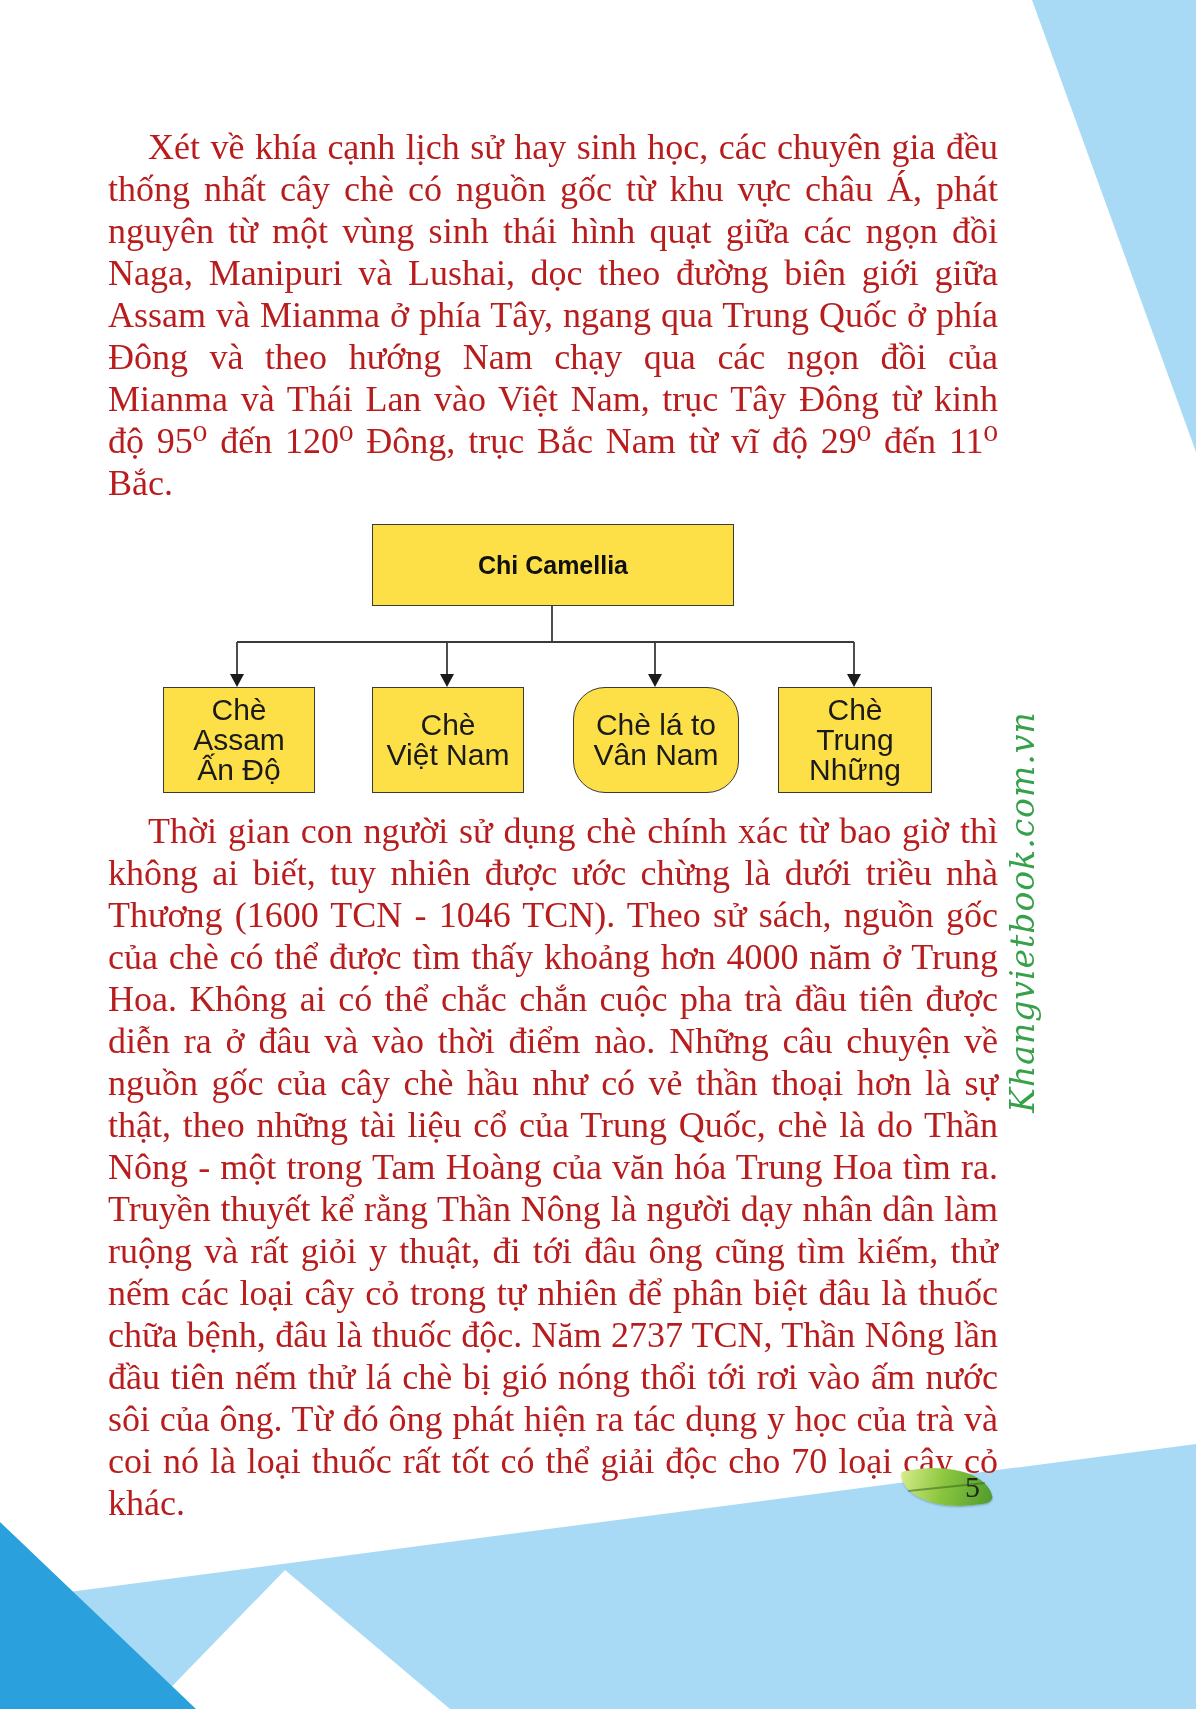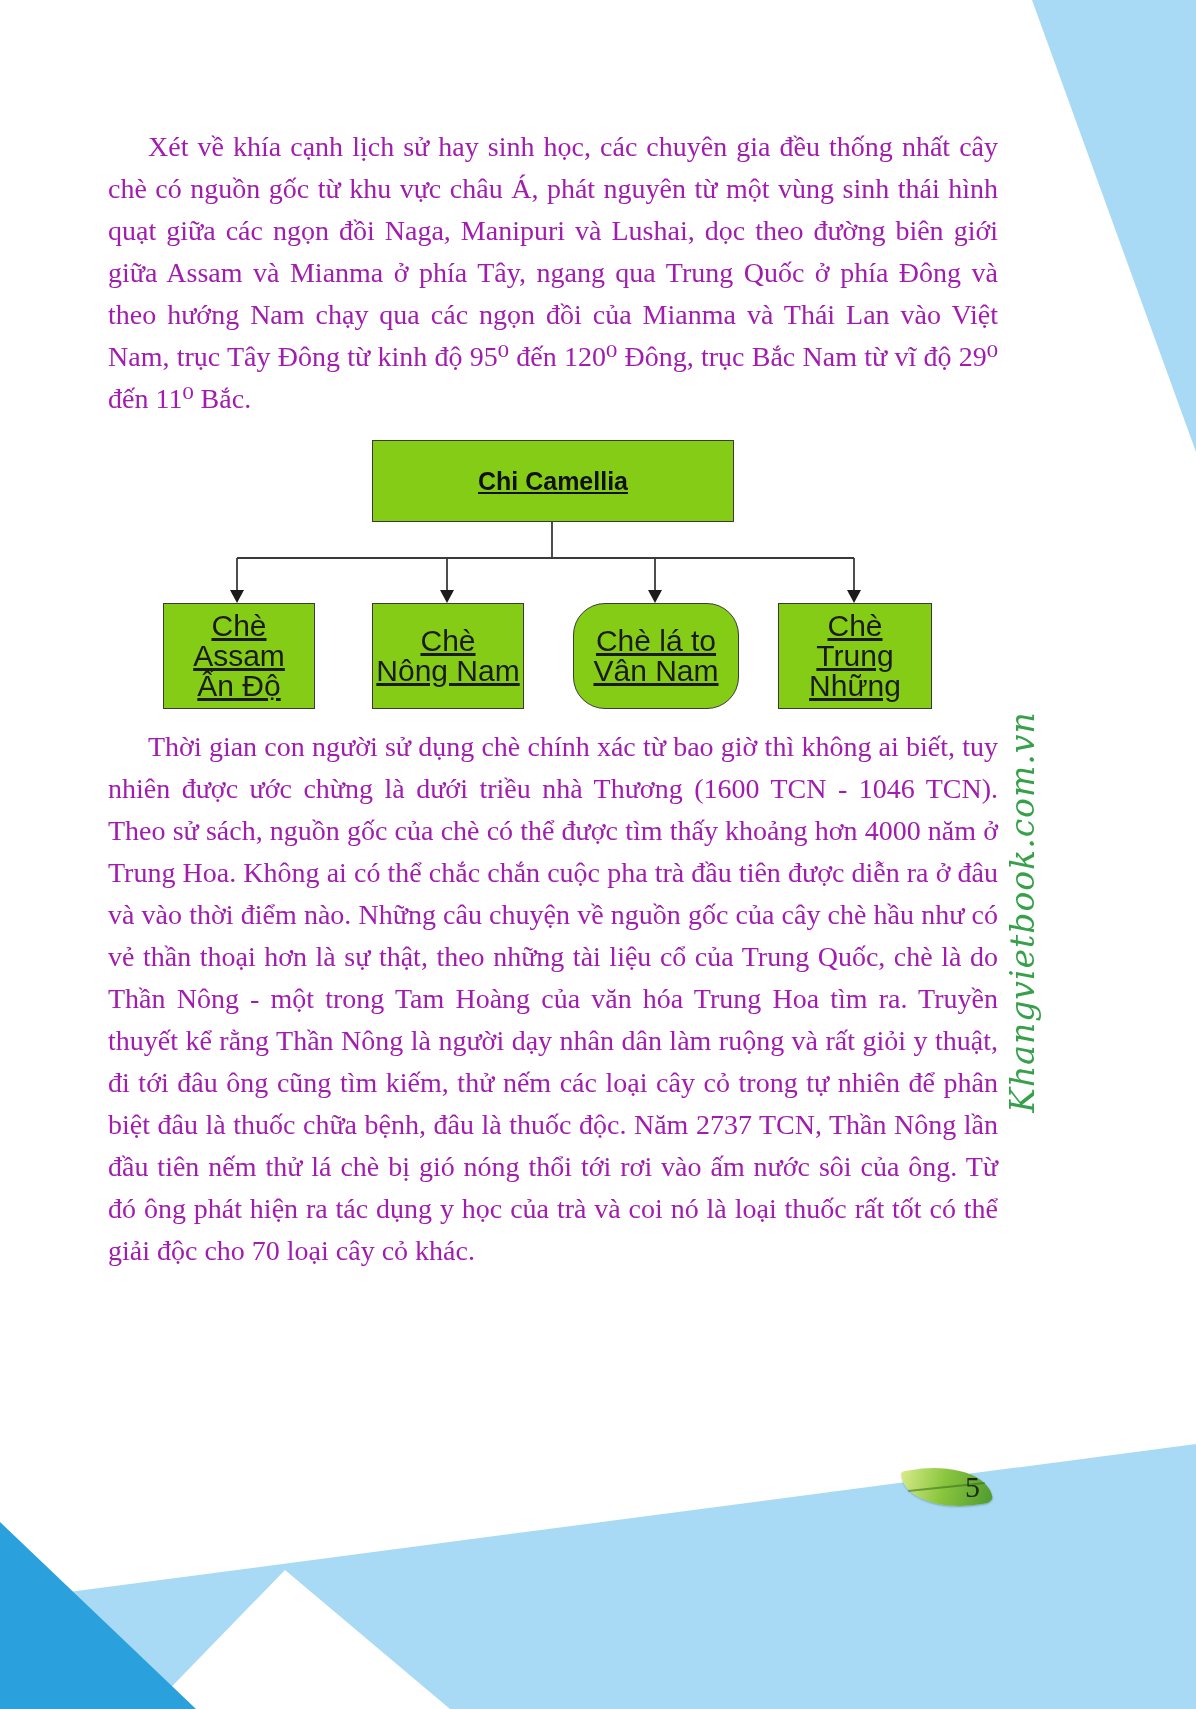--- a/index.html
+++ b/index.html
@@ -17,40 +17,39 @@
   }
   .heading{
     margin:0 0 16px 0;
     font-size:30px;font-weight:bold;
     color:#232e8c;
     font-family:"Liberation Serif","DejaVu Serif",serif;
   }
   .heading .num{margin-right:22px;}
   .para{
     margin:0;
-    font-size:28px;line-height:42px;
-    color:#a21caf;
+    font-size:36px;line-height:42px;
+    color:#b91c1c;
     text-align:justify;
     text-indent:40px;
   }
   .diagram{
     position:relative;
     width:890px;height:268px;
     margin:20px 0 18px 0;
     font-family:"Liberation Sans","DejaVu Sans",sans-serif;
   }
   .connectors{position:absolute;left:0;top:0;width:890px;height:268px;}
   .dbox{
     position:absolute;
-    background:#84cc16;
+    background:#fde047;
     border:1.5px solid #3a3a3a;
     display:flex;flex-direction:column;align-items:center;justify-content:center;
     color:#1b1b1b;
     text-align:center;
-    text-decoration:underline;
   }
   .dbox.root{
     left:264px;top:0;width:360px;height:80px;
     font-size:25px;font-weight:bold;color:#111;
   }
   .dbox.child{top:163px;height:104px;font-size:30px;line-height:30px;}
   .dbox.c1{left:55px;width:150px;}
   .dbox.c2{left:264px;width:150px;}
   .dbox.c3{left:465px;width:164px;border-radius:32px;}
   .dbox.c4{left:670px;width:152px;}
@@ -118,21 +117,21 @@
       <div class="dbox root">
         <span>Chi Camellia</span>
       </div>
 
       <div class="dbox child c1">
         <span>Chè Assam</span>
         <span>Ấn Độ</span>
       </div>
       <div class="dbox child c2">
         <span>Chè</span>
-        <span>Nông Nam</span>
+        <span>Việt Nam</span>
       </div>
       <div class="dbox child c3">
         <span>Chè lá to</span>
         <span>Vân Nam</span>
       </div>
       <div class="dbox child c4">
         <span>Chè</span>
         <span>Trung Những</span>
       </div>
     </div>

